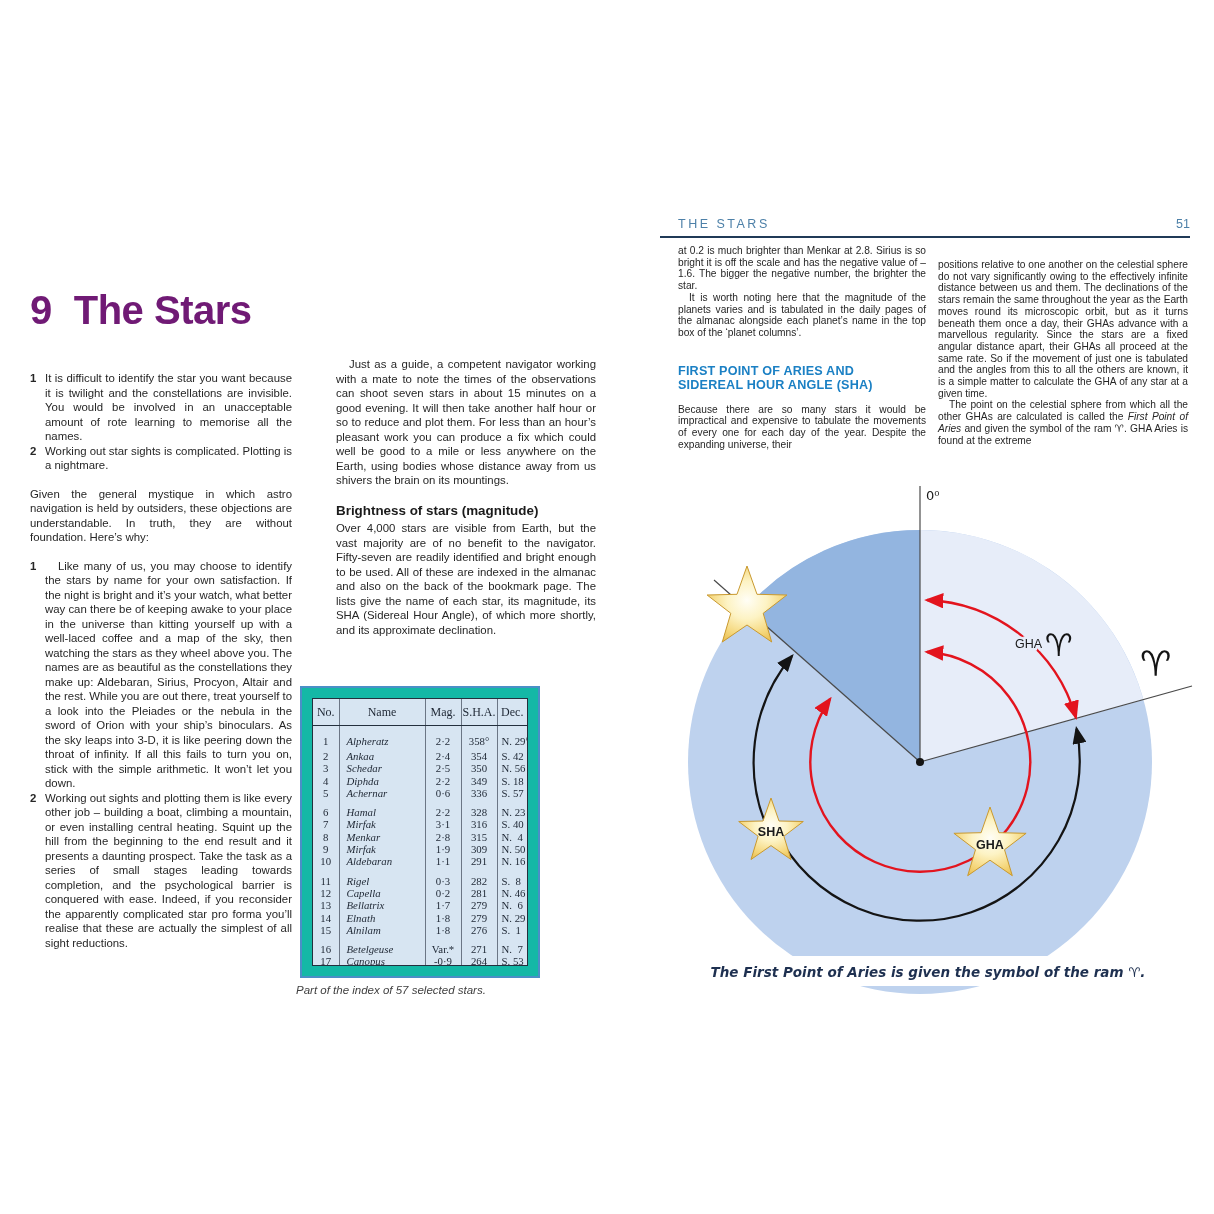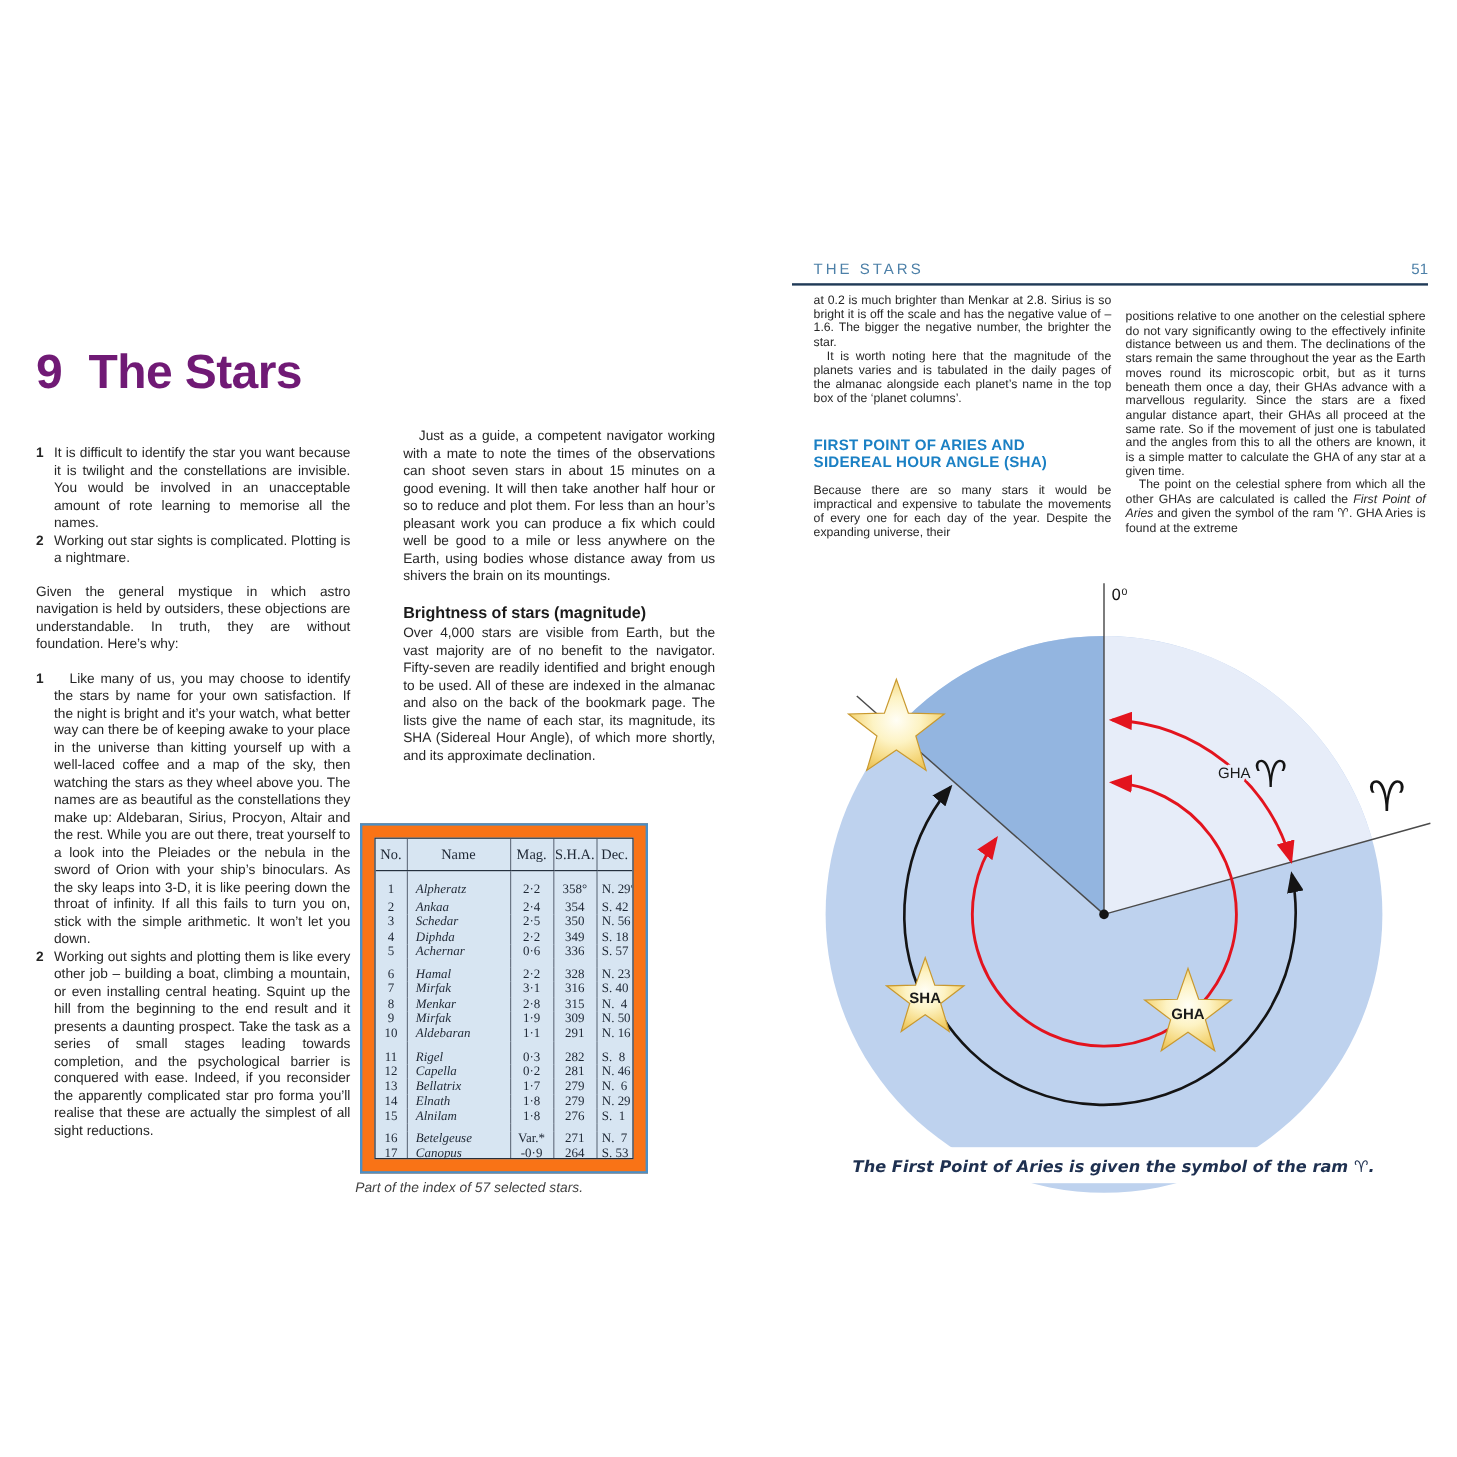--- a/index.html
+++ b/index.html
@@ -14,21 +14,21 @@
   .col2L{left:300px;top:357px;width:260px;margin-left:36px;}
   .jt{margin:0;text-align:justify;}
   .indent{text-indent:13px;}
   .mt{margin-top:14px;}
   .num-item{display:flex;}
   .num{flex:0 0 15px;font-weight:bold;}
   .num-body{flex:1;min-width:0;}
   .subhead{margin:16px 0 3px 0;font-size:13.4px;font-weight:bold;color:#1b1b1b;}
   
   .table-wrap{left:300px;top:686px;width:240px;height:292px;border:2px solid #4a8fc7;
-    background:#f97316;padding:10px;box-sizing:border-box;}
+    background:#14b8a6;padding:10px;box-sizing:border-box;}
   .table-inner{border:1px solid #24303e;background:#d7e5f2;height:268px;box-sizing:border-box;overflow:hidden;}
   table.stars{border-collapse:collapse;table-layout:fixed;width:100%;
     font-family:"Liberation Serif","DejaVu Serif",serif;color:#1d2633;}
   table.stars th{font-weight:normal;font-size:12px;padding:6px 0 5px 0;border-bottom:1px solid #24303e;}
   table.stars td{font-size:10.8px;line-height:12.3px;height:12.3px;padding:0;overflow:hidden;}
   table.stars th,table.stars td{border-right:1px solid #6b7685;}
   table.stars th:last-child,table.stars td:last-child{border-right:none;}
   table.stars tbody tr:first-child td{padding-top:6px;height:18px;}
   table.stars tr.gap td{height:7px;}
   .c0{width:26px;text-align:center;}

